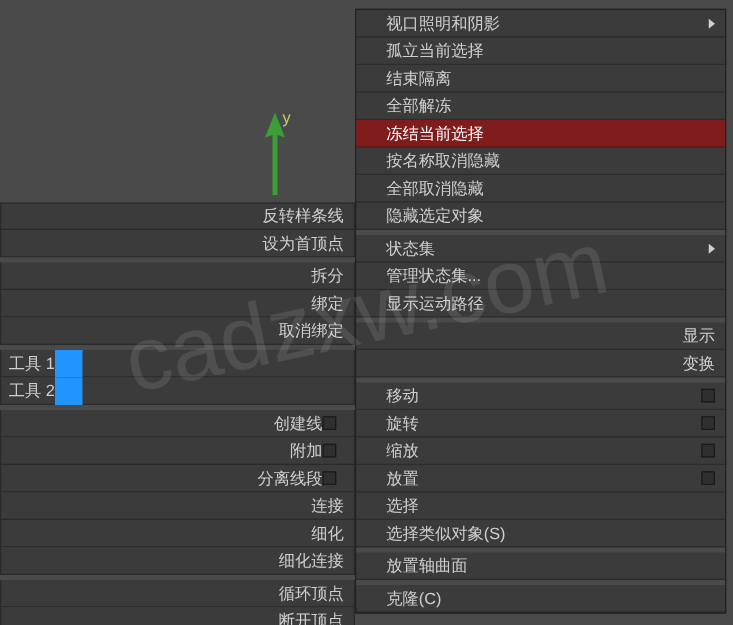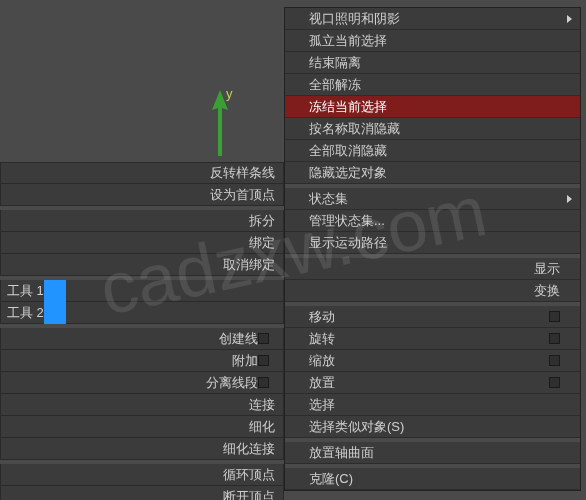--- a/index.html
+++ b/index.html
@@ -92,21 +92,21 @@
   right: 8px;
   top: 50%;
   transform: translateY(-50%);
   border-left: 5px solid #d0d0d0;
   border-top: 4px solid transparent;
   border-bottom: 4px solid transparent;
 }
 .cm-sep { height: 4px; background: #4a4a4a; }
 .cm-right {
   position: absolute;
-  right: 20px;
+  right: 8px;
 }
 .watermark {
   position: absolute;
   left: 50%;
   top: 50%;
   transform: translate(-50%, -50%) rotate(-12deg);
   font-size: 72px;
   color: rgba(255,255,255,0.1);
   pointer-events: none;
   white-space: nowrap;

